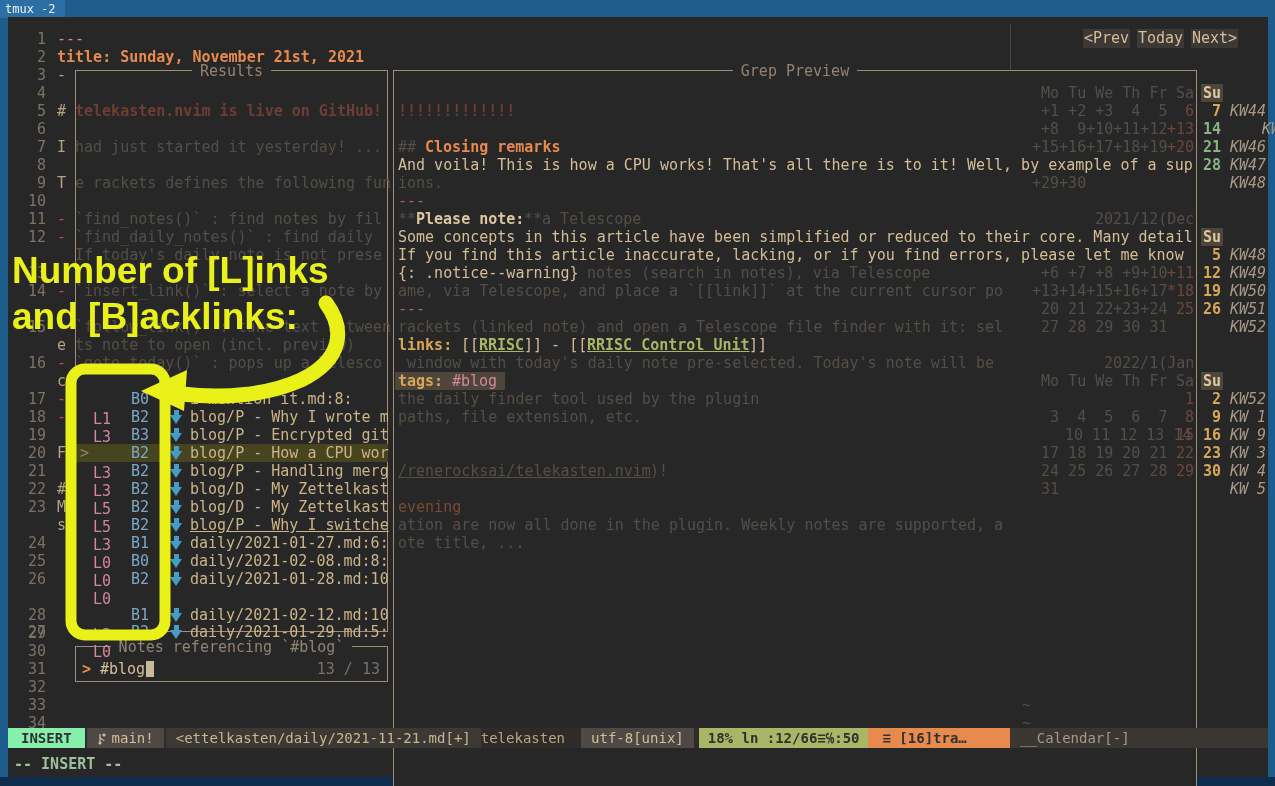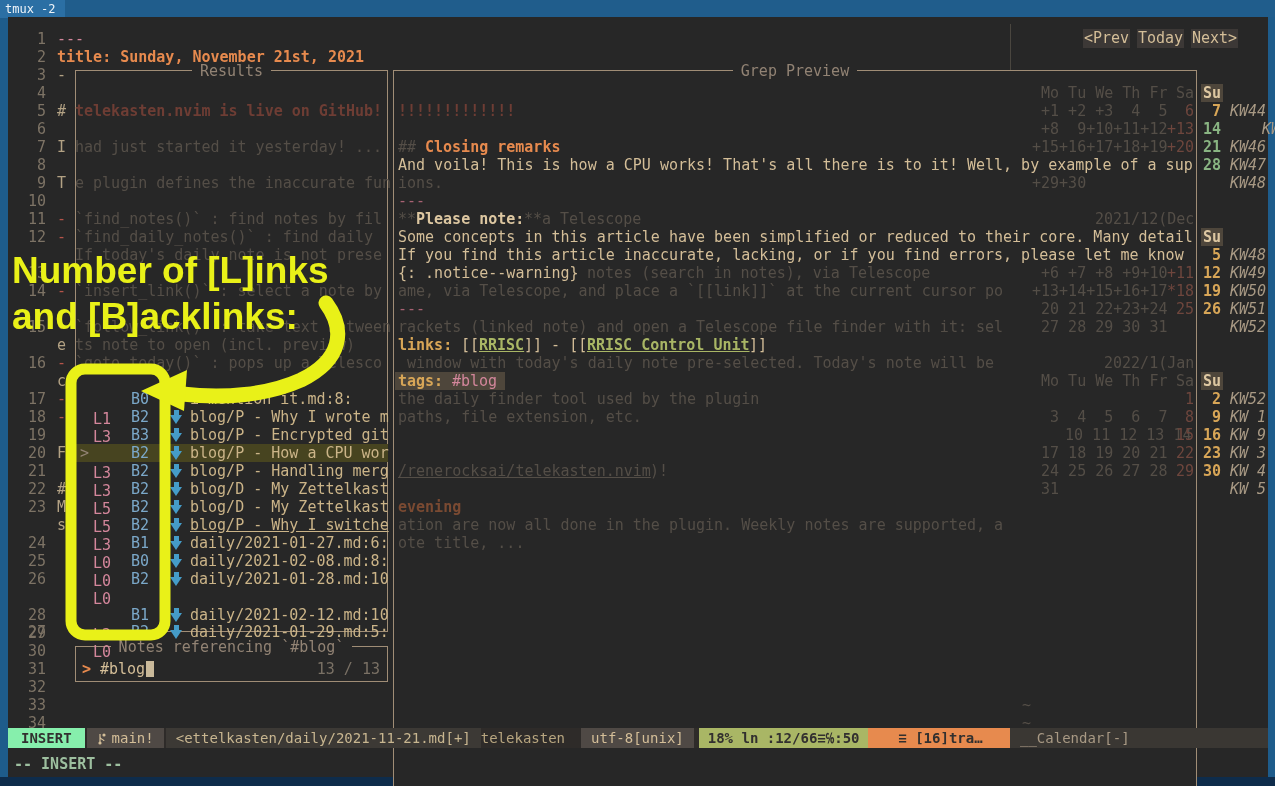--- a/index.html
+++ b/index.html
@@ -10,21 +10,21 @@
             color:#eef4f9;font-size:12px;line-height:16px;}
   .bottom-strip{position:absolute;left:0;bottom:0;width:100%;height:9px;background:#0e2c4b;}
   .term{position:absolute;left:8px;top:17px;width:1260px;height:760px;background:#272727;}
 
   
   .trow{position:absolute;left:0;width:1275px;height:18px;font-size:15px;line-height:18px;}
   .seg{position:absolute;top:0;white-space:pre;}
   .ln{position:absolute;top:0;left:18px;width:28px;text-align:right;color:#7d7365;white-space:pre;}
   .tan{color:#d4be98;} .tan2{color:#b3a284;} .item{color:#cbb488;}
   .dim{color:#544e47;} .dimu{color:#544e47;text-decoration:underline;}
-  .dimred{color:#6e3d34;font-weight:bold;} .dimorange{color:#7a4a32;font-weight:bold;}
+  .dimred{color:#6e3d34;font-weight:bold;} .dimorange{color:#7a4a32;font-weight:normal;}
   .orange{color:#e78a4e;font-weight:bold;} .red{color:#b5544a;}
   .pink{color:#d3869b;} .pinkdim{color:#a86273;}
   .gold{color:#d8a657;font-weight:bold;} .teal{color:#89b482;font-weight:bold;}
   .green{color:#a9b665;font-weight:bold;text-decoration:underline;}
   .creamb{color:#ddc7a1;font-weight:bold;} .cream{color:#ddc7a1;font-weight:bold;}
   .gray{color:#928374;} .kw{color:#a89984;font-style:italic;}
   .sat{color:#6e463d;}
   .L{color:#d3869b;margin-top:20px;} .B{color:#7ba8c9;}
   .bgsel{background:#474420;} .bgtag{background:#4e463b;} .bgsu{background:#4e463b;}
 
@@ -55,21 +55,21 @@
   
   .statusline{position:absolute;left:8px;top:728px;width:1002px;height:20px;background:#2e2b29;
               display:flex;align-items:stretch;font-size:14px;line-height:20px;white-space:pre;}
   .sl-mode{background:#86efac;color:#32302f;font-weight:bold;padding:0 13px;}
   .sl-branch{background:#4f4945;color:#d4be98;padding:0 10px;margin-left:2px;display:flex;align-items:center;gap:5px;}
   .sl-file{background:#3c3935;color:#c8b690;padding:0 10px;margin-left:2px;}
   .sl-spacer{flex:1;}
   .sl-plugin{color:#b7a57f;margin-right:16px;}
   .sl-enc{background:#4f4945;color:#d4be98;padding:0 10px;margin-right:5px;}
   .sl-pos{background:#a9b665;color:#32302f;font-weight:bold;padding:0 9px;}
-  .sl-buf{background:#e78a4e;color:#32302f;font-weight:bold;padding:0 14px;min-width:116px;text-align:center;}
+  .sl-buf{background:#e78a4e;color:#32302f;font-weight:bold;padding:0 14px;min-width:116px;}
   .cal-status{position:absolute;left:1010px;top:728px;width:258px;height:20px;background:#3a3733;
               color:#a89984;font-size:14px;line-height:20px;padding-left:10px;box-sizing:border-box;white-space:pre;}
   .msg{position:absolute;left:14px;top:755px;font-size:15px;font-weight:bold;color:#9dbf9f;}
 
   .annotation{position:absolute;left:0;top:0;width:1275px;height:786px;pointer-events:none;}
 </style>
 </head>
 <body>
 
 <div class="screen">
@@ -147,21 +147,21 @@
       </div>
       <div class="trow" style="top: 156px;">
         <span class="ln">8</span>
         <span class="seg tan" style="left: 398px;">And voila! This is how a CPU works! That's all there is to it! Well, by example of a sup</span>
         <span class="seg teal" style="left: 1203px;">28</span>
         <span class="seg kw" style="left: 1230px;">KW47</span>
       </div>
       <div class="trow" style="top: 174px;">
         <span class="ln">9</span>
         <span class="seg tan2" style="left: 57px;">T</span>
-        <span class="seg dim" style="left: 75px;">e plugin defines the inaccurate fun</span>
+        <span class="seg dim" style="left: 75px;">e rackets defines the following fun</span>
         <span class="seg dim" style="left: 398px;">ions.</span>
         <span class="seg dim" style="left: 1032px;">+29+30</span>
         <span class="seg kw" style="left: 1230px;">KW48</span>
       </div>
       <div class="trow" style="top: 192px;">
         <span class="ln">10</span>
         <span class="seg pinkdim" style="left: 398px;">---</span>
       </div>
       <div class="trow" style="top: 210px;">
         <span class="ln">11</span>

